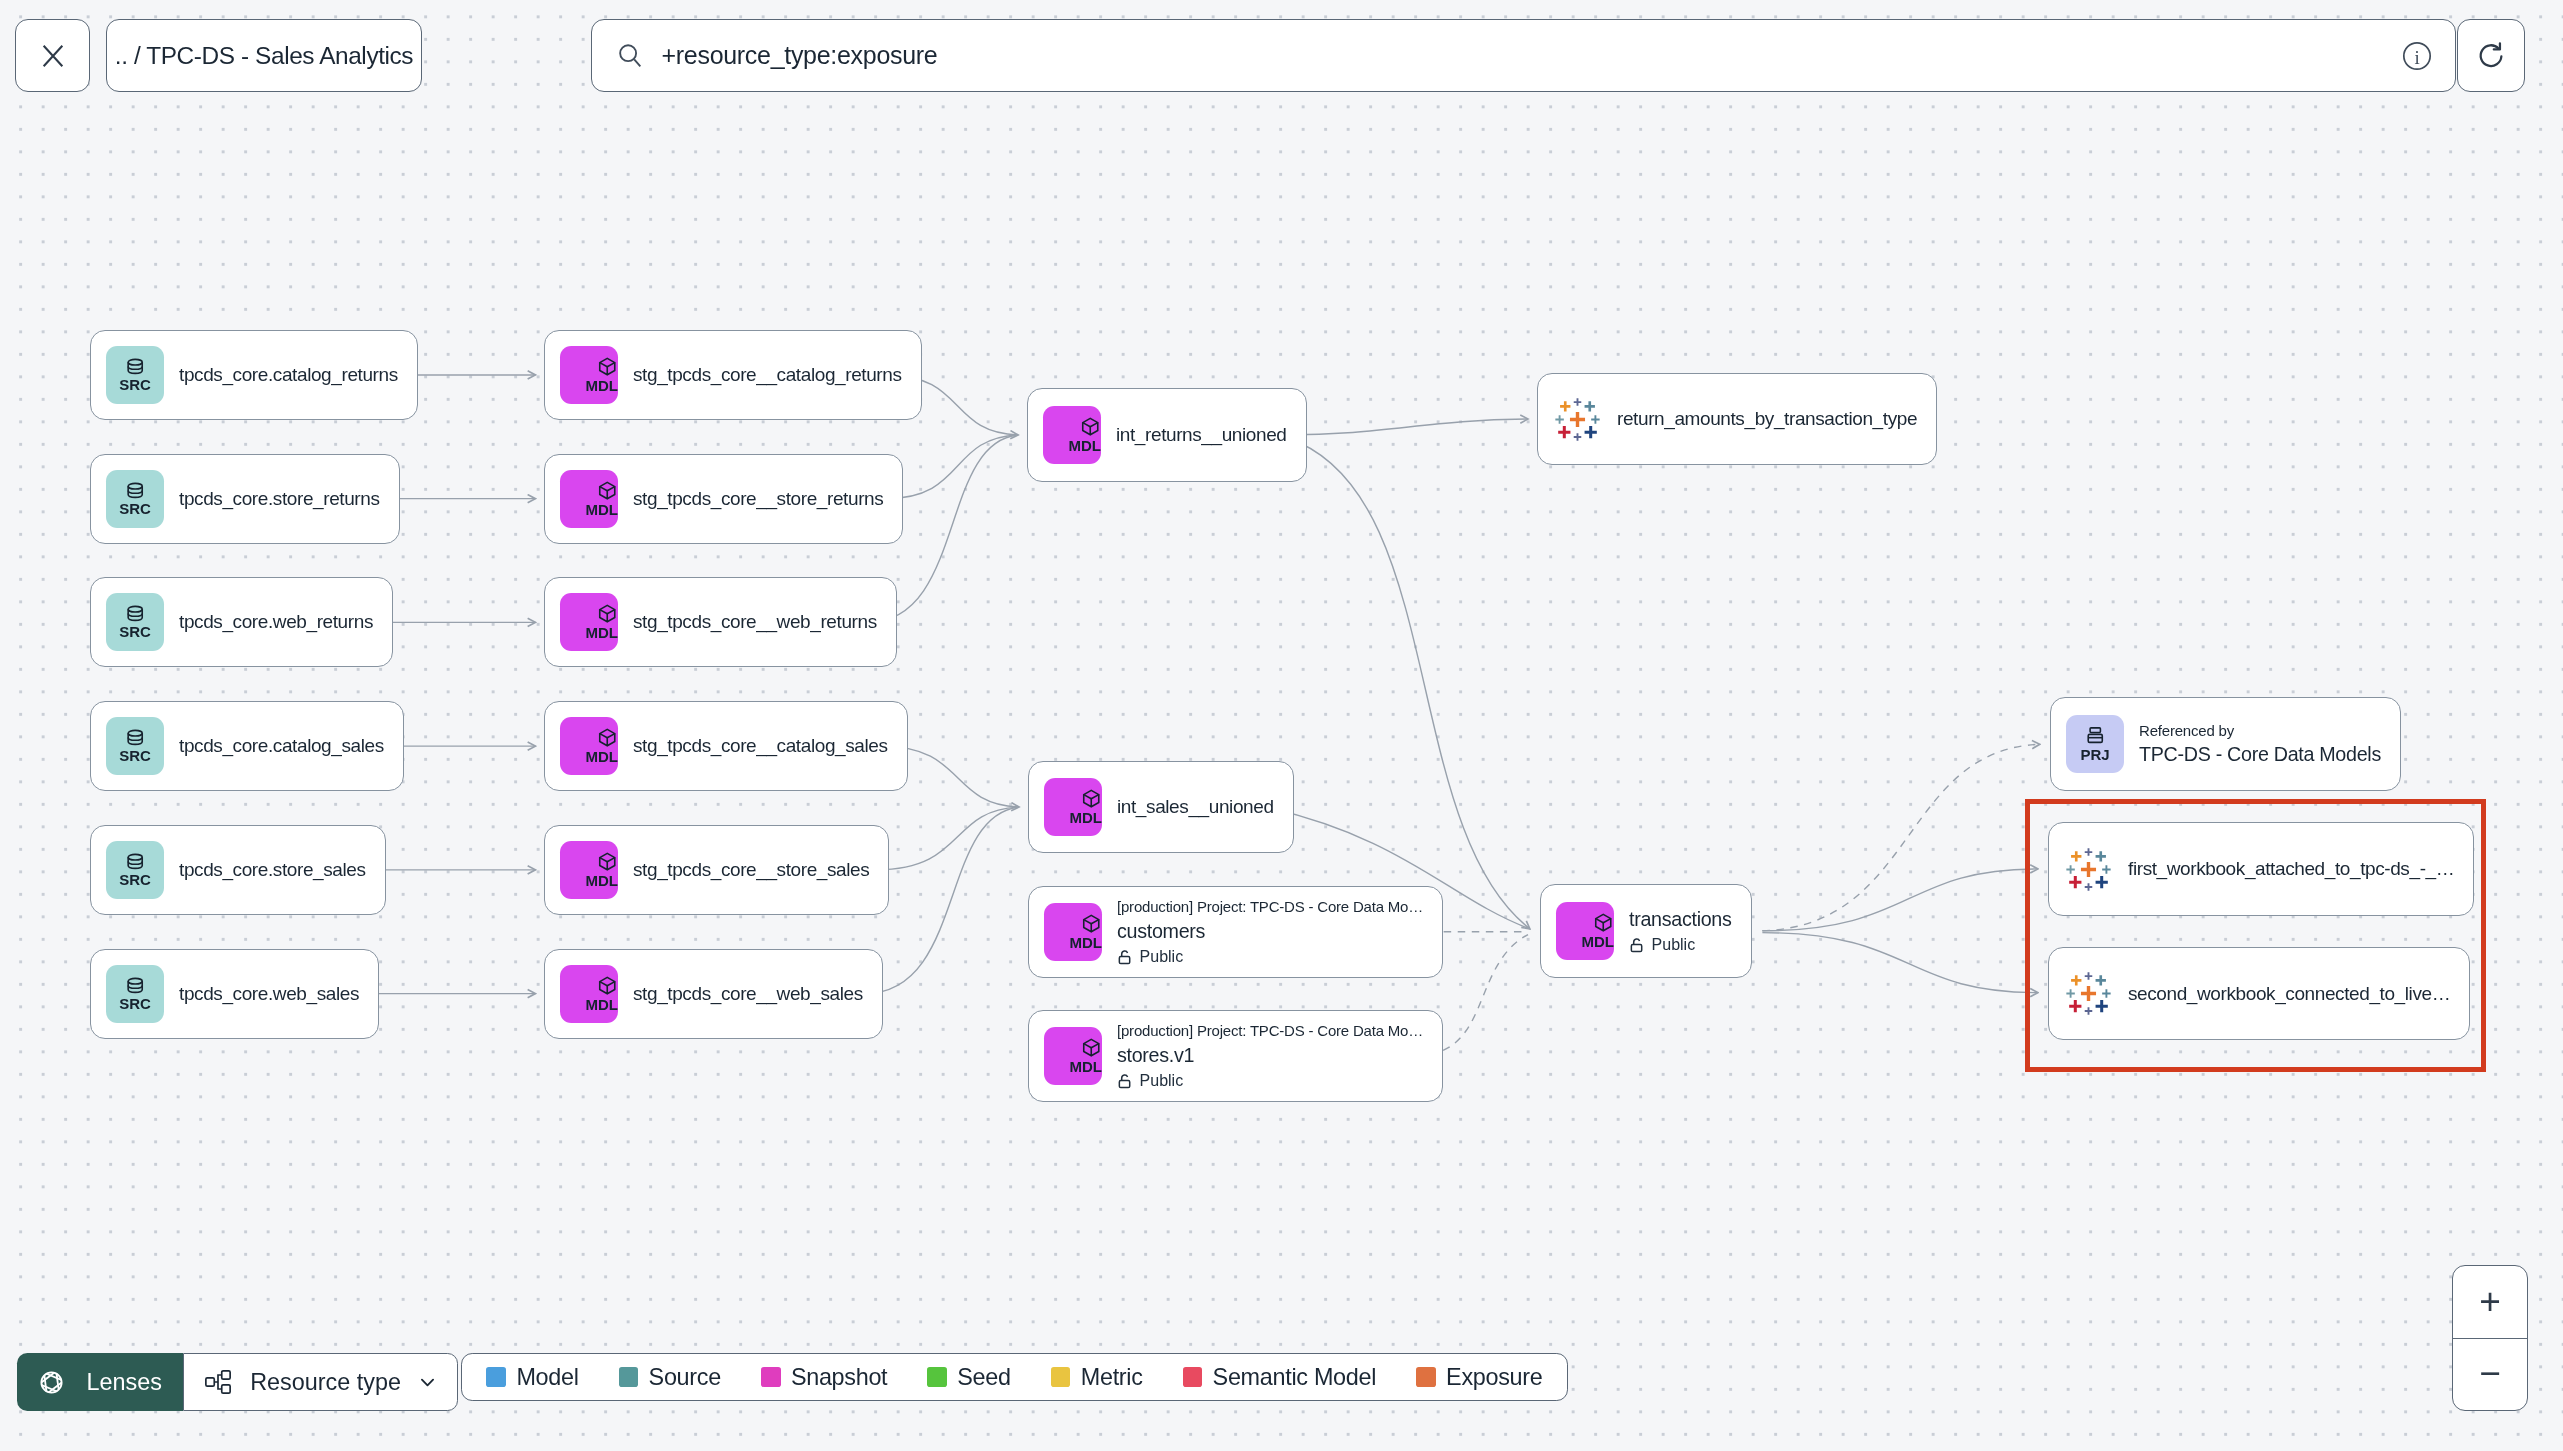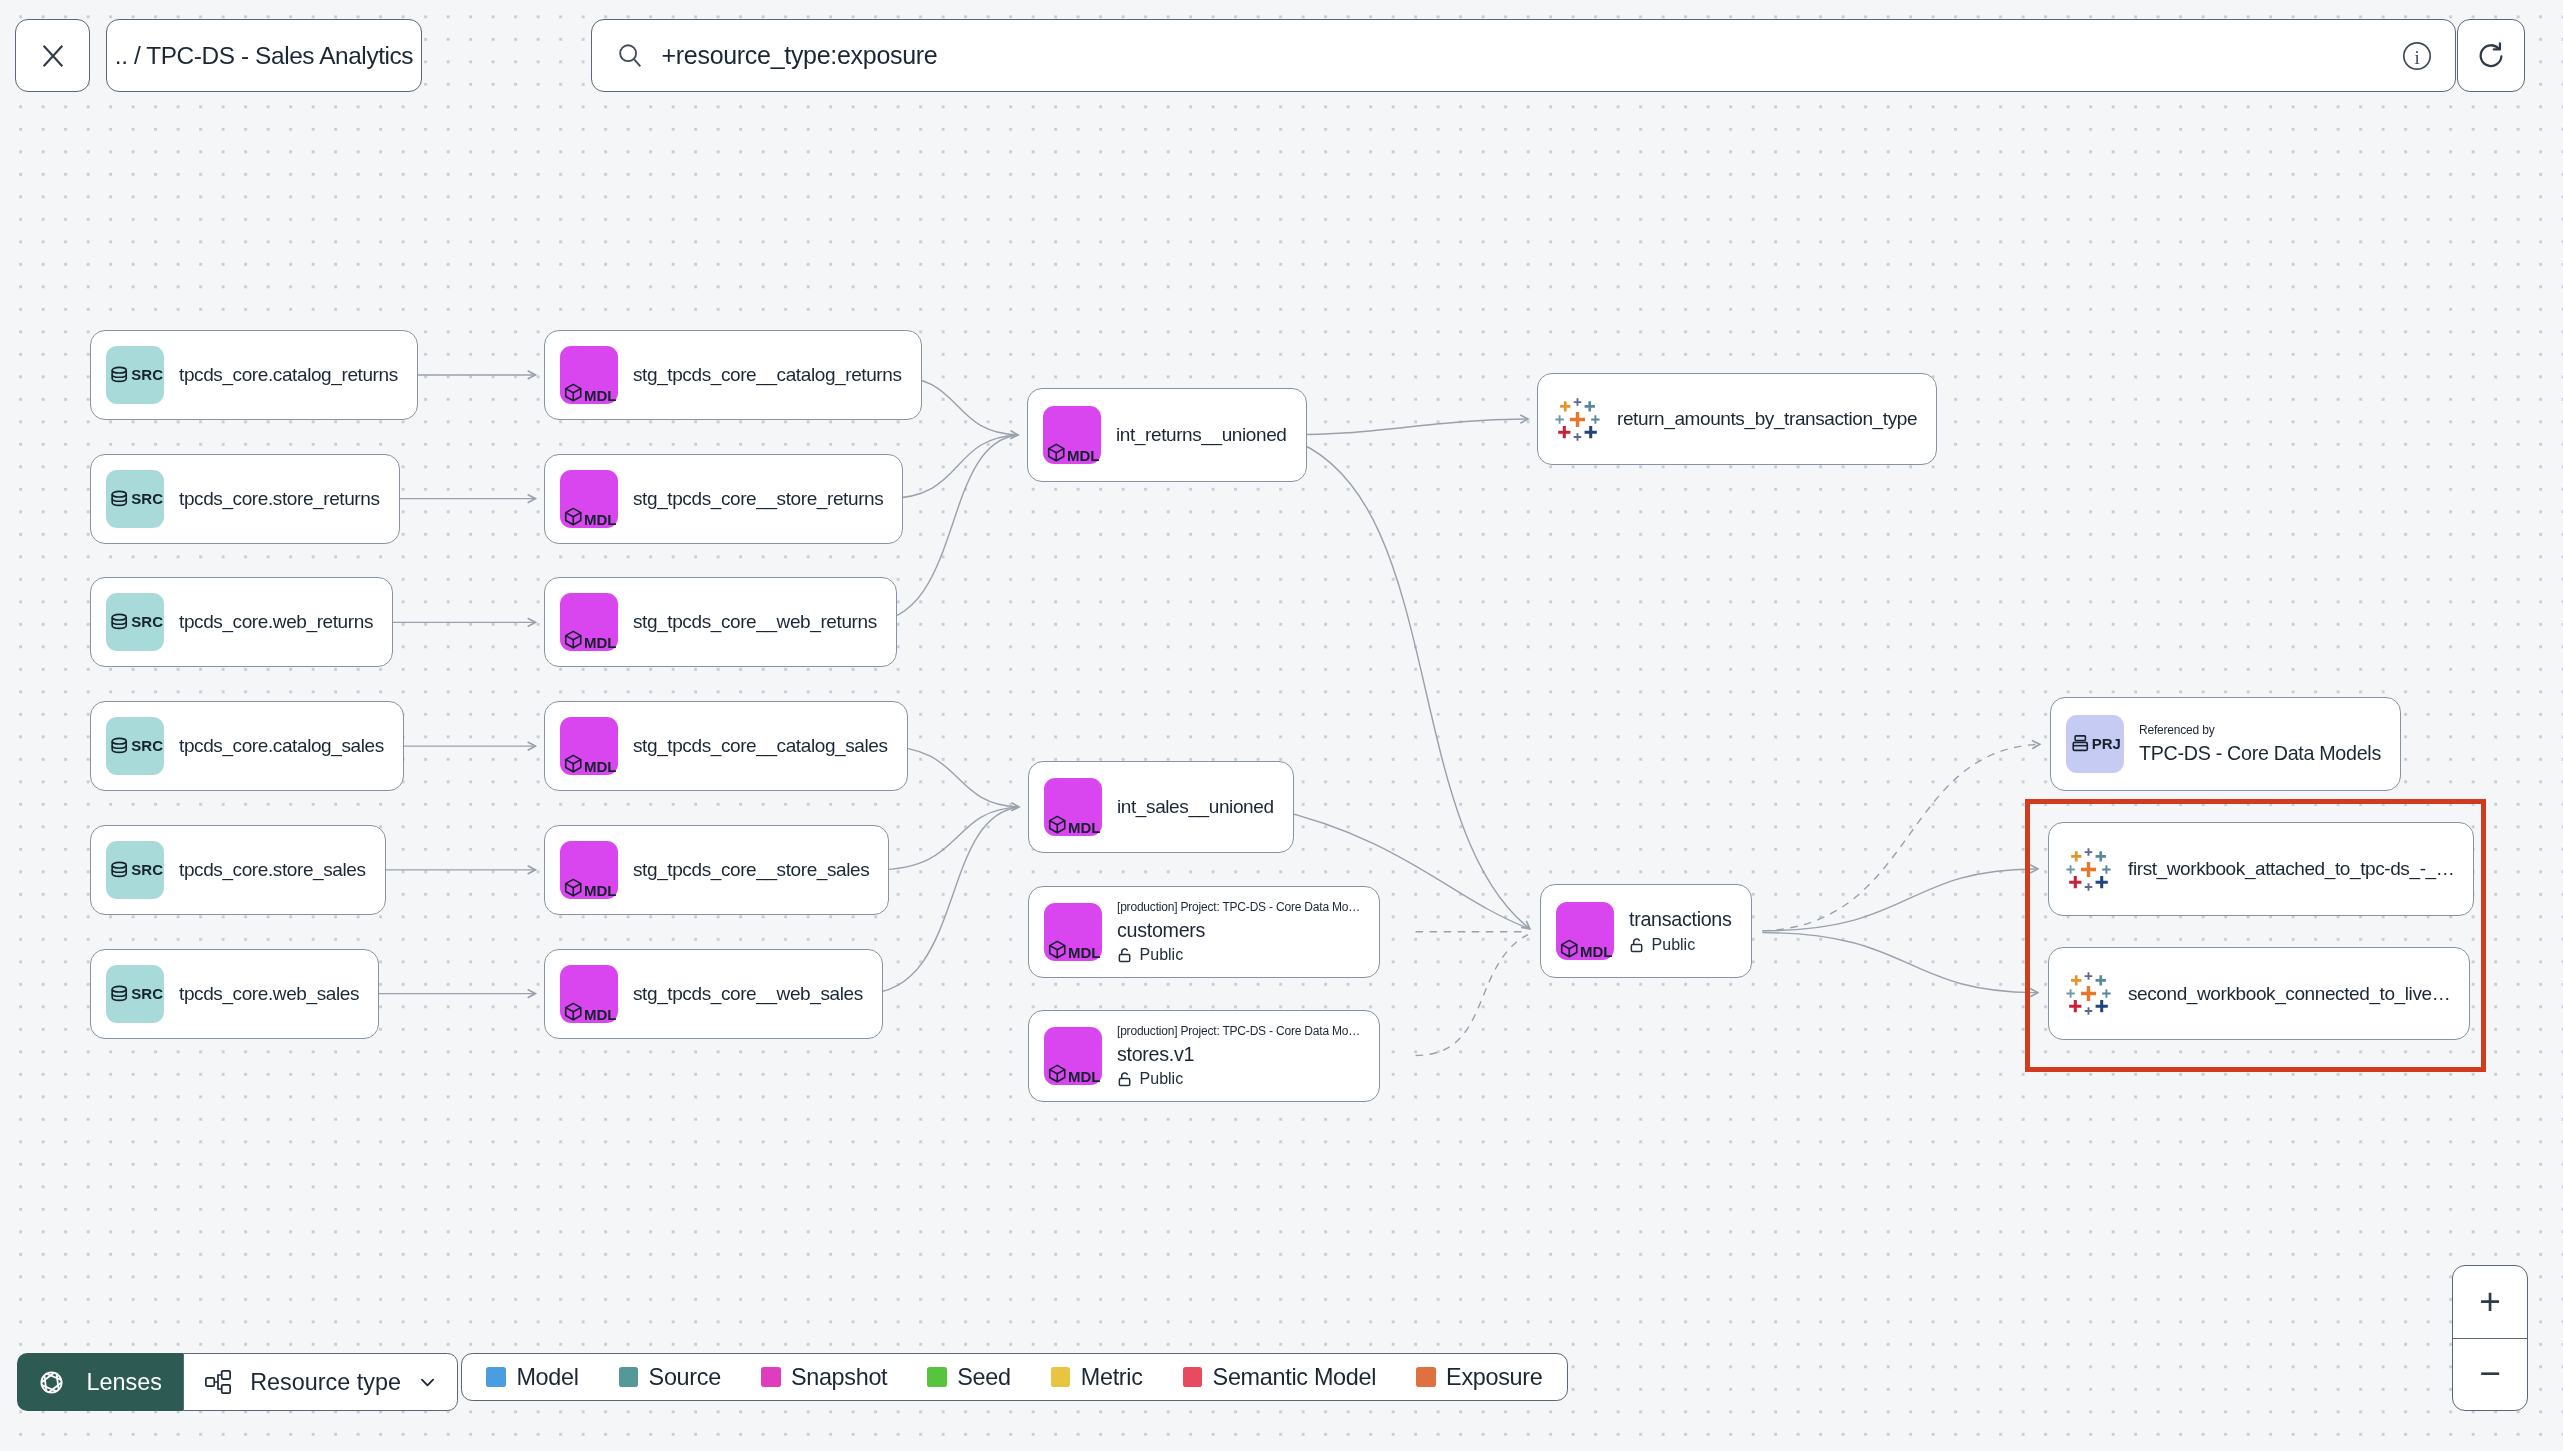--- a/index.html
+++ b/index.html
@@ -16,29 +16,29 @@
   #close-btn{left:15px;top:19px;width:75px;height:73px;cursor:pointer;}
   #breadcrumb{left:106px;top:19px;width:316px;height:73px;font-size:24.4px;letter-spacing:-0.4px;}
   #searchbar{left:566px;top:19px;width:1865px;height:73px;justify-content:flex-start;padding:0 22.5px;gap:15px;margin-left:25px;}
   #searchbar input{border:none;outline:none;flex:1;font-size:25px;letter-spacing:-0.3px;color:#1b2734;
     font-family:"Liberation Sans",sans-serif;background:transparent;}
   #refresh-btn{left:2457px;top:19px;width:68px;height:73px;cursor:pointer;}
   .icon{flex:none;display:block;}
   
   .node{position:absolute;background:#fff;border:1.4px solid #8793a0;border-radius:15px;
     display:flex;align-items:center;padding:0 19px 0 15px;gap:15px;white-space:nowrap;box-sizing:border-box;}
-  .badge{width:58px;height:58px;border-radius:11.2px;display:flex;flex-direction:row;
+  .badge{width:58px;height:58px;border-radius:11.2px;display:flex;flex-direction:column;
     align-items:center;justify-content:center;flex:none;}
   .badge-label{font-size:15px;font-weight:600;color:#16222e;line-height:16px;}
   .badge.src{background:#a7dad8;}
   .badge.mdl{background:#d946ef;align-items:flex-end;}
   .badge.prj{background:#c6cbf4;}
   .node-label{font-size:19px;letter-spacing:-0.4px;color:#1b2734;}
   .stack{display:flex;flex-direction:column;gap:4.7px;}
-  .meta{font-size:12px;letter-spacing:-0.2px;color:#1b2734;}
+  .meta{font-size:15px;letter-spacing:-0.2px;color:#1b2734;}
   .big{font-size:19.7px;letter-spacing:-0.3px;}
   .access{display:flex;align-items:center;gap:6.6px;font-size:16px;color:#222f3d;}
   
   #highlight-rect{position:absolute;left:2025px;top:799px;width:461px;height:273px;
     border:5.6px solid #d23b1e;box-sizing:border-box;}
   
   #edges{position:absolute;left:0;top:0;}
   
   #lenses-group{position:absolute;left:17px;top:1353px;height:58px;display:flex;}
   #lenses-btn{background:#2d5b53;color:#fff;border-radius:10.3px 0 0 10.3px;display:flex;align-items:center;

